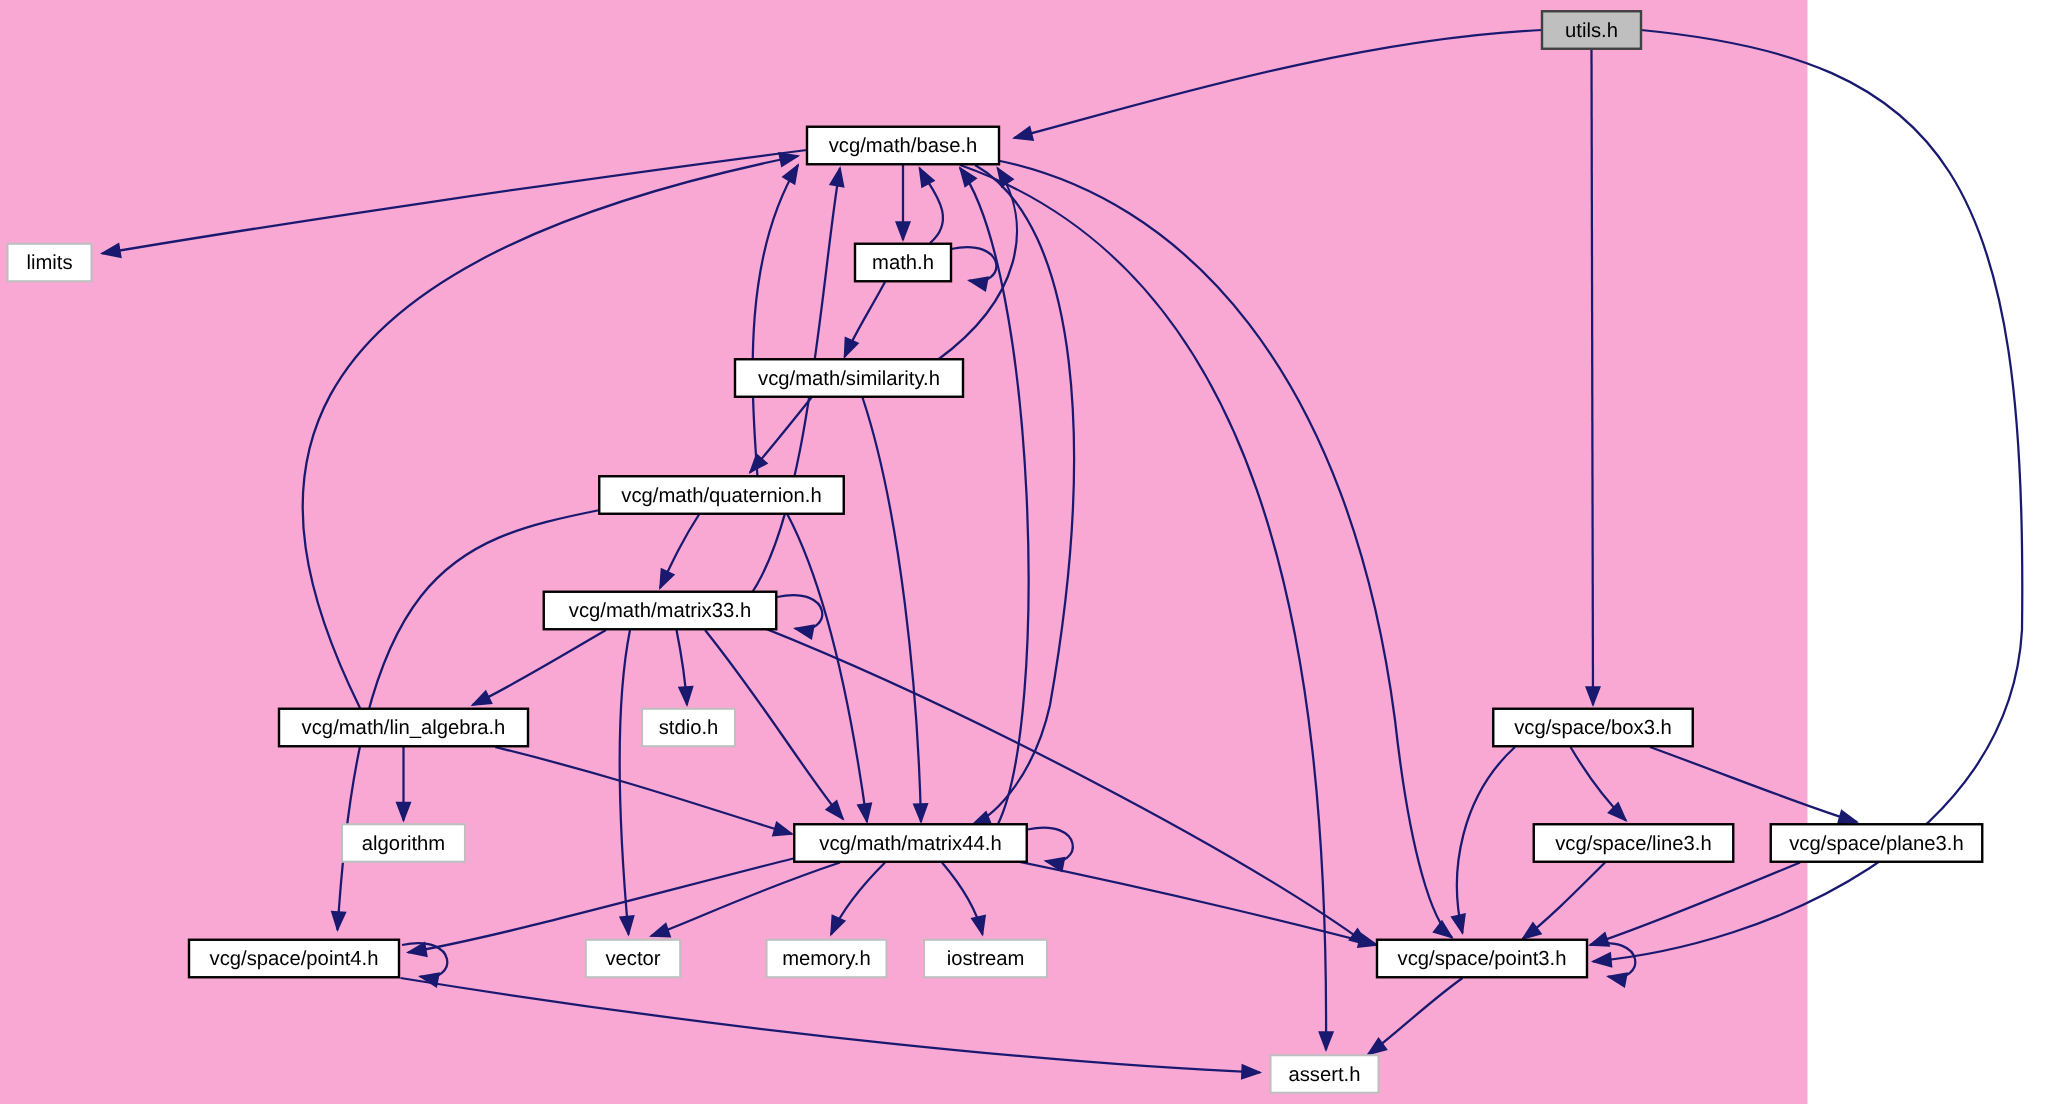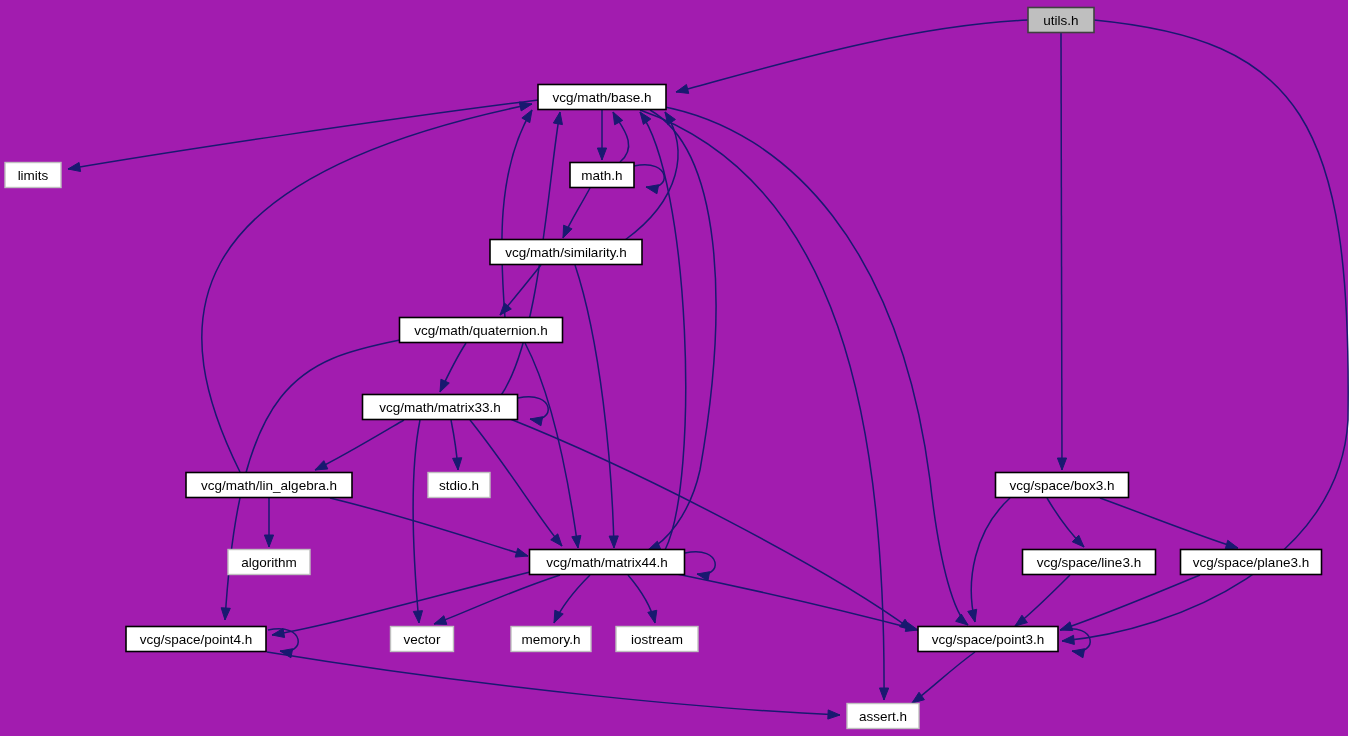--- a/index.html
+++ b/index.html
@@ -9,23 +9,23 @@
     background: #ffffff;
   }
   body {
     width: 1365px;
     height: 736px;
     overflow: hidden;
     font-family: "Liberation Sans", sans-serif;
   }
   #graph-root {
     position: relative;
-    width: 1348px;
+    width: 1205px;
     height: 736px;
-    background: #a21caf;
+    background: #f9a8d4;
   }
   svg#dep-graph {
     display: block;
     width: 1365px;
     height: 736px;
   }
   .node-box {
     fill: #ffffff;
     stroke: #000000;
     stroke-width: 1.6;

